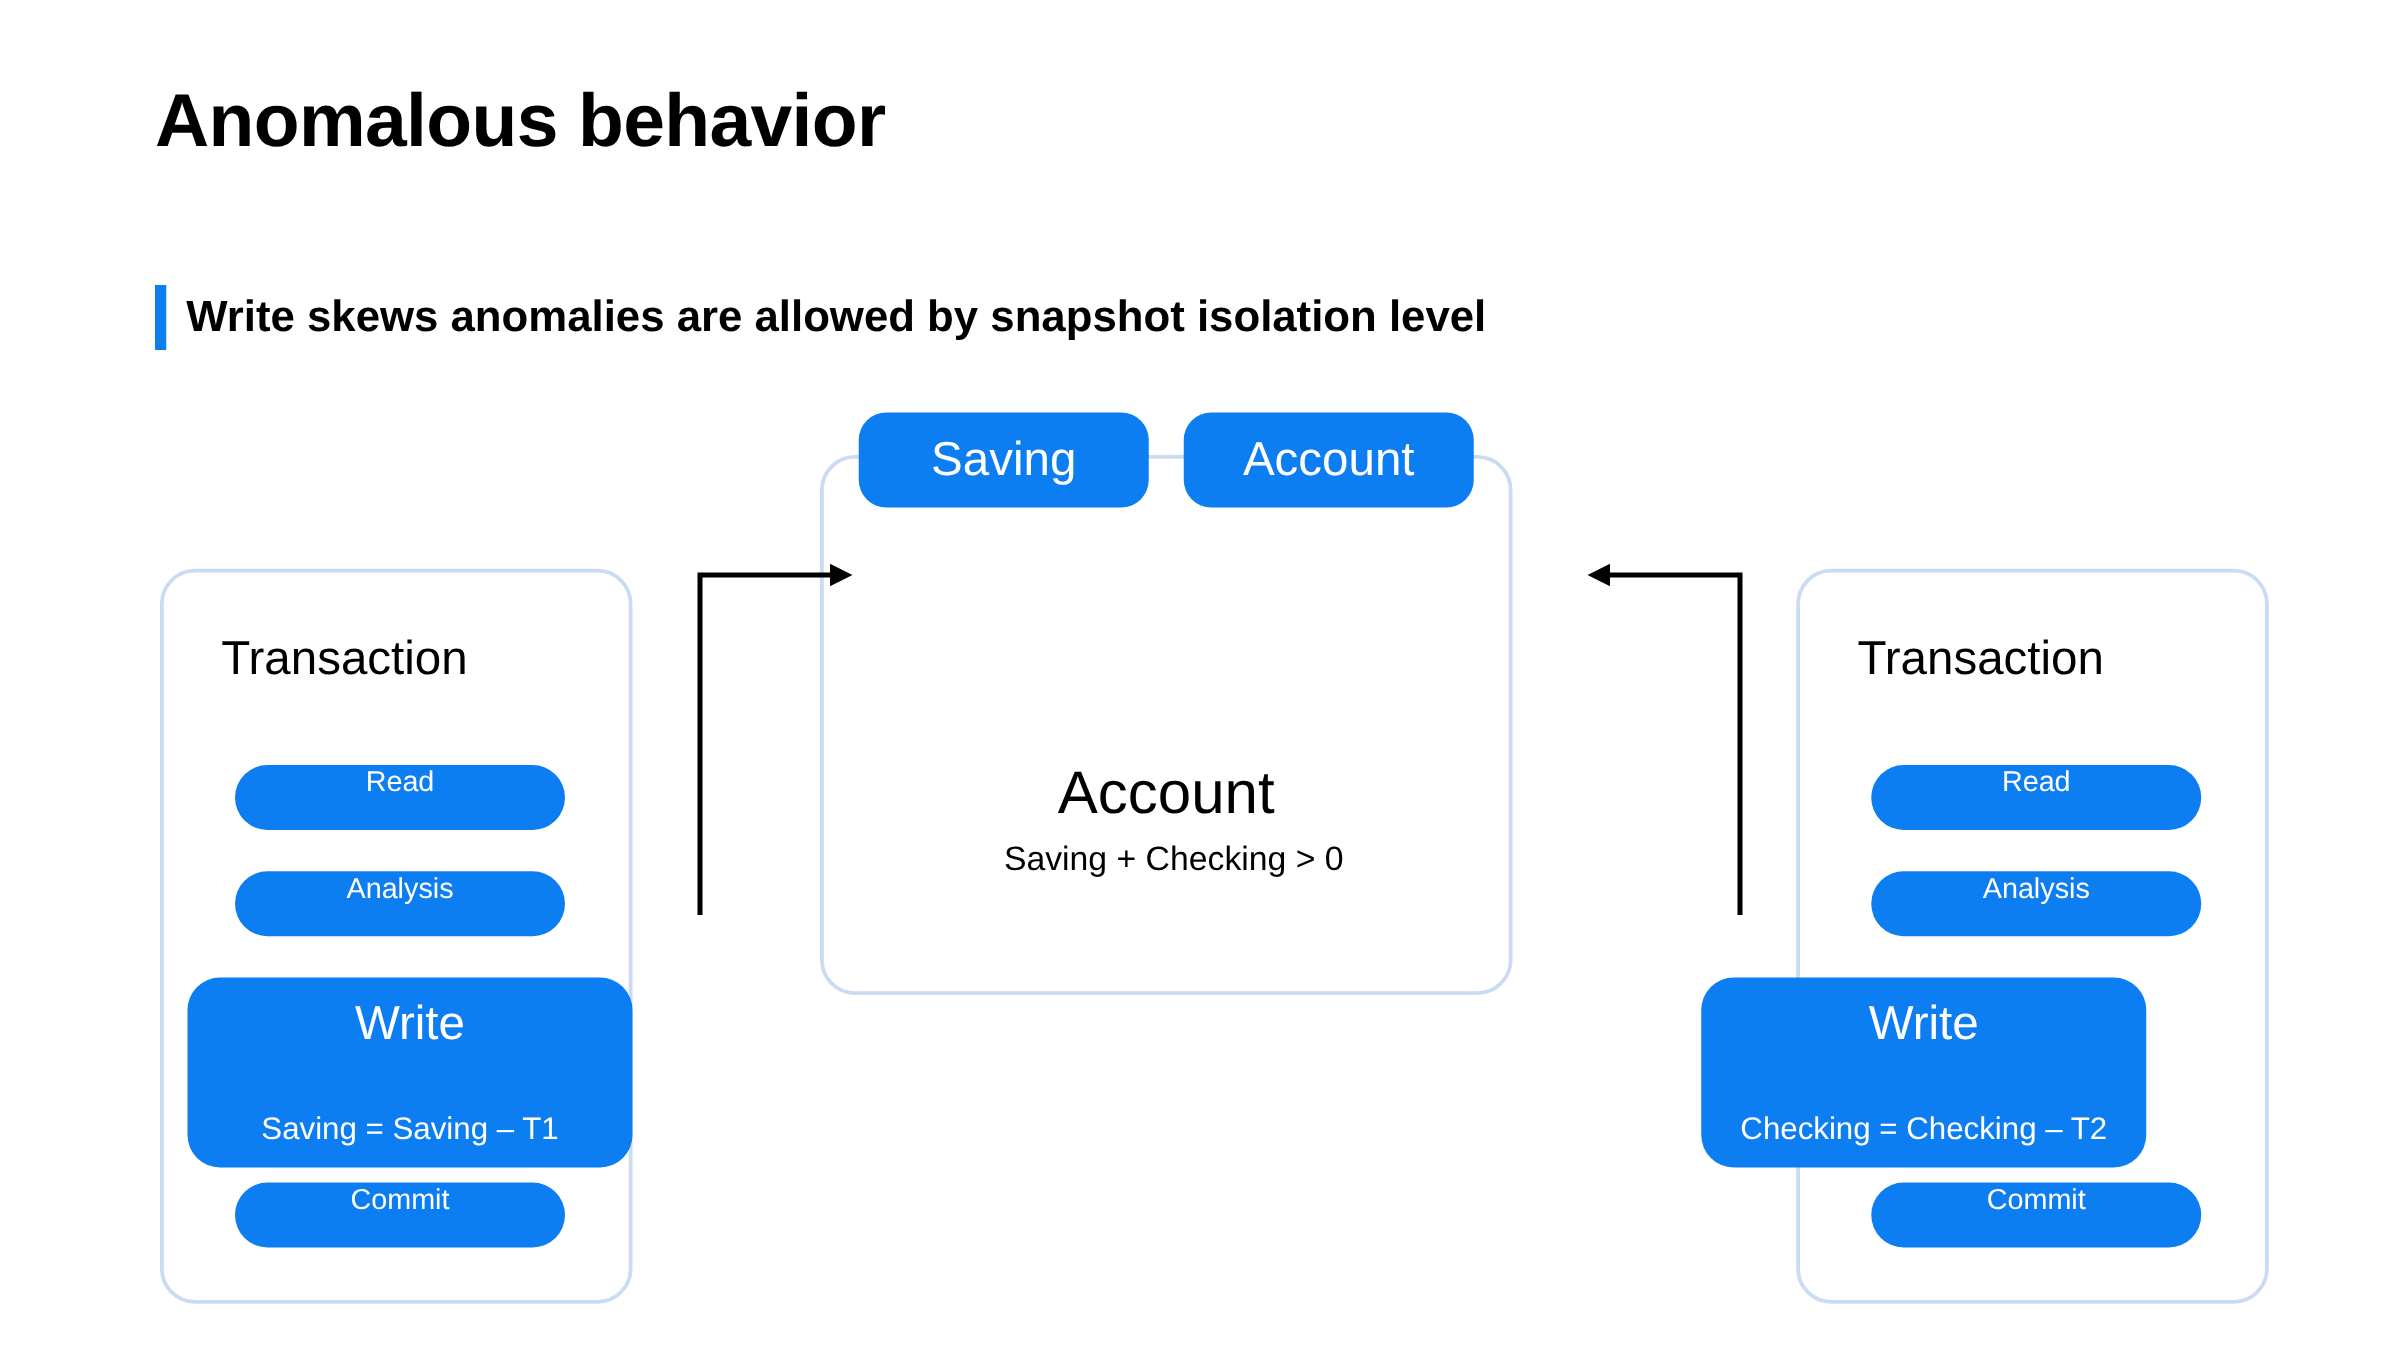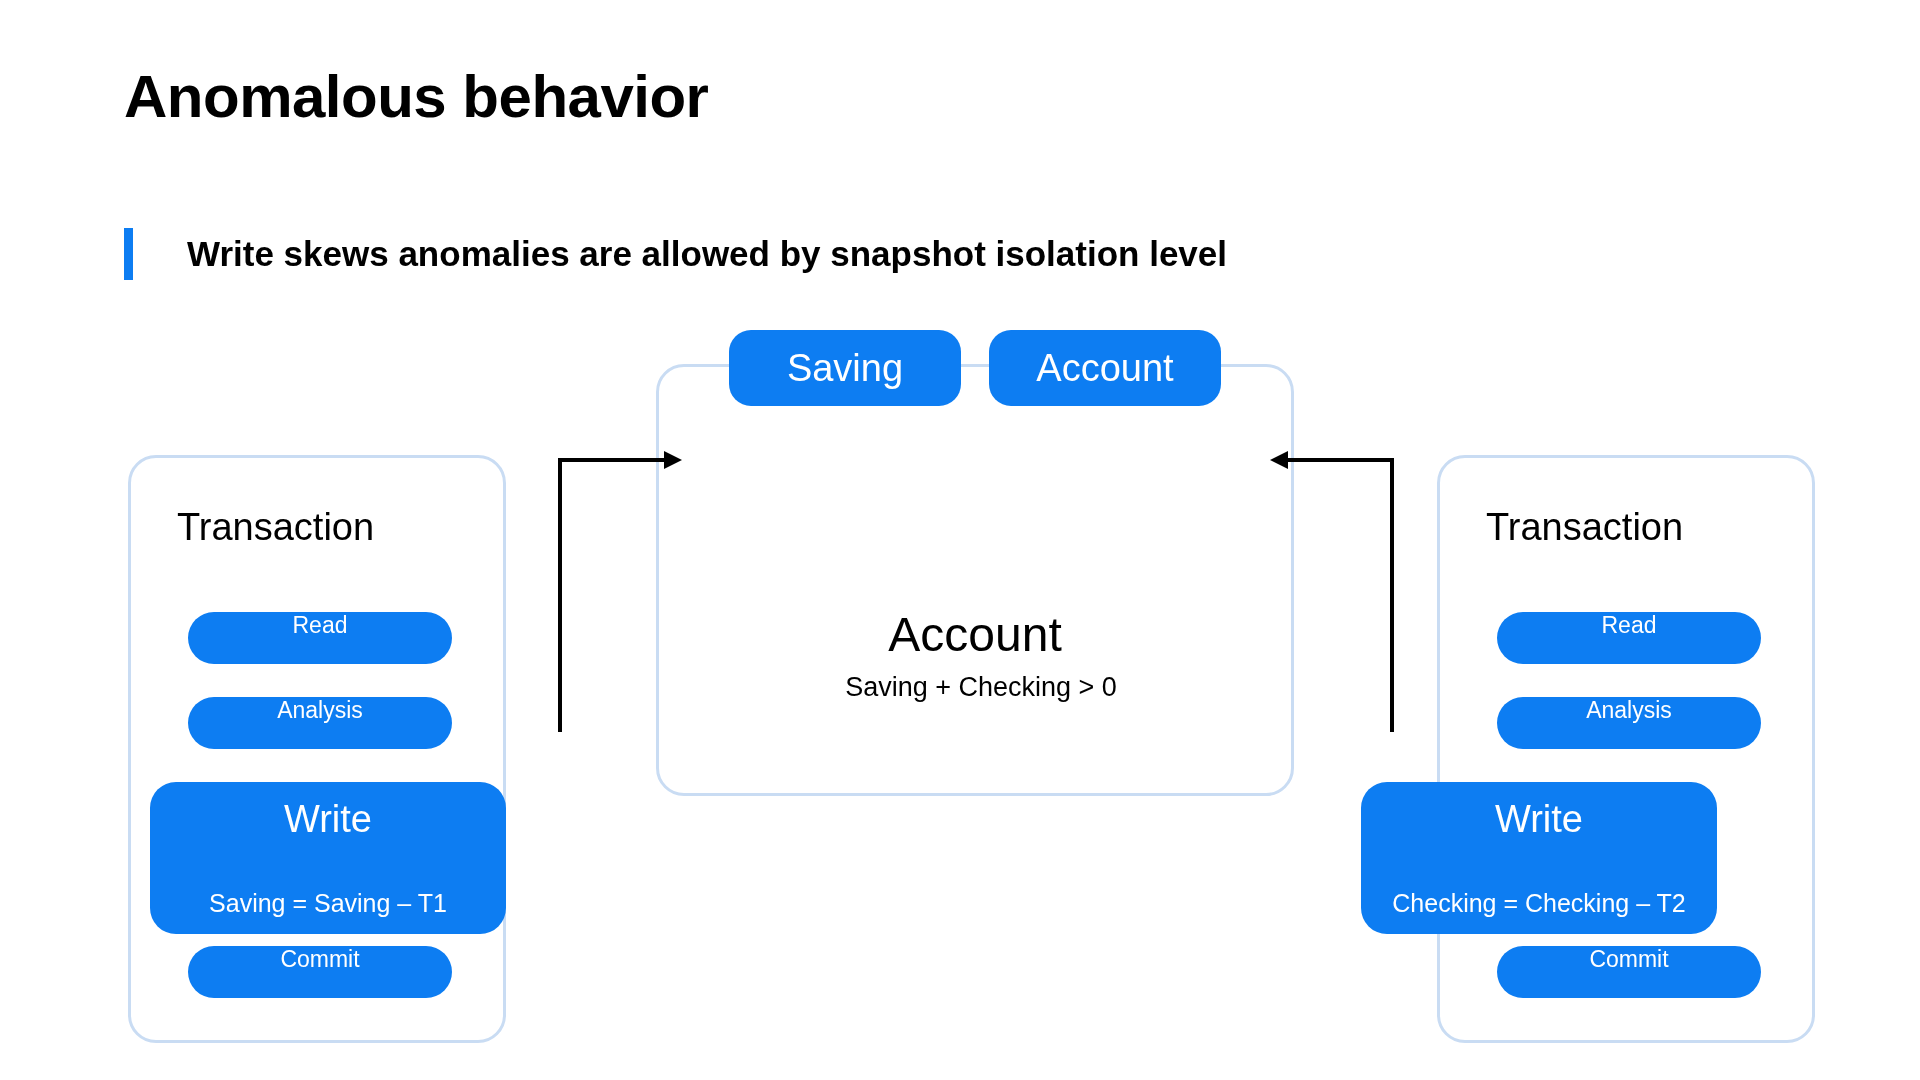--- a/index.html
+++ b/index.html
@@ -20,21 +20,21 @@
     color: #000000;
     letter-spacing: -0.5px;
     white-space: nowrap;
     font-stretch: condensed;
   }
   .subtitle-row {
     position: absolute;
     left: 124px; top: 228px;
     display: flex;
     align-items: center;
-    gap: 54px;
+    gap: 16px;
   }
   .subtitle-marker {
     width: 9px; height: 52px;
     background: #0d7df2;
     flex: none;
   }
   .subtitle-text {
     font-size: 35px;
     font-weight: bold;
     color: #000000;
@@ -93,21 +93,21 @@
     justify-content: center;
     gap: 6px;
   }
   .txn-panel.left  .pill-write { left: 19px; }
   .txn-panel.right .pill-write { left: -79px; }
   .write-title { font-size: 38px; line-height: 1.05; }
   .write-formula { font-size: 25px; line-height: 1.05; white-space: nowrap; margin-top: 44px; }
 
   
   .account-panel {
-    width: 638px; height: 432px;
+    width: 554px; height: 432px;
     left: 656px; top: 364px;
   }
   .account-accounts {
     position: absolute;
     top: -37px; left: 0; right: 0;
     display: flex;
     justify-content: center;
     gap: 28px;
   }
   .account-pill {

